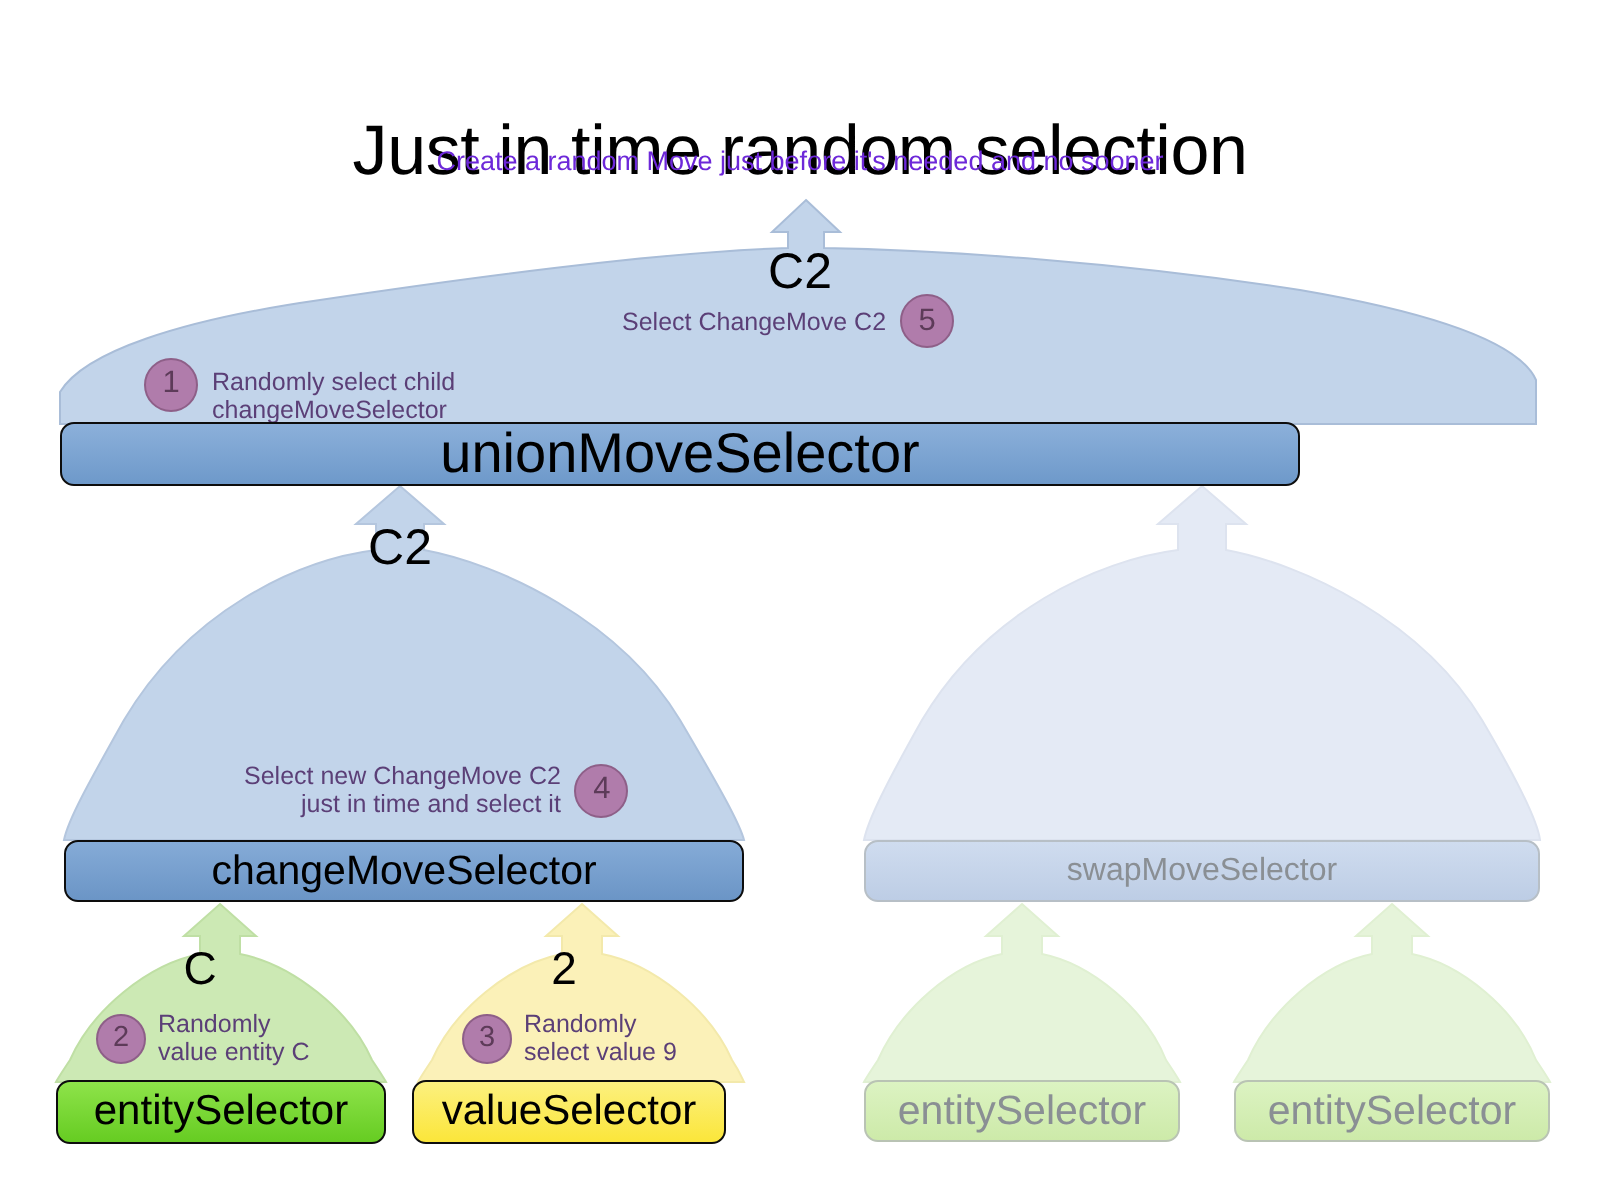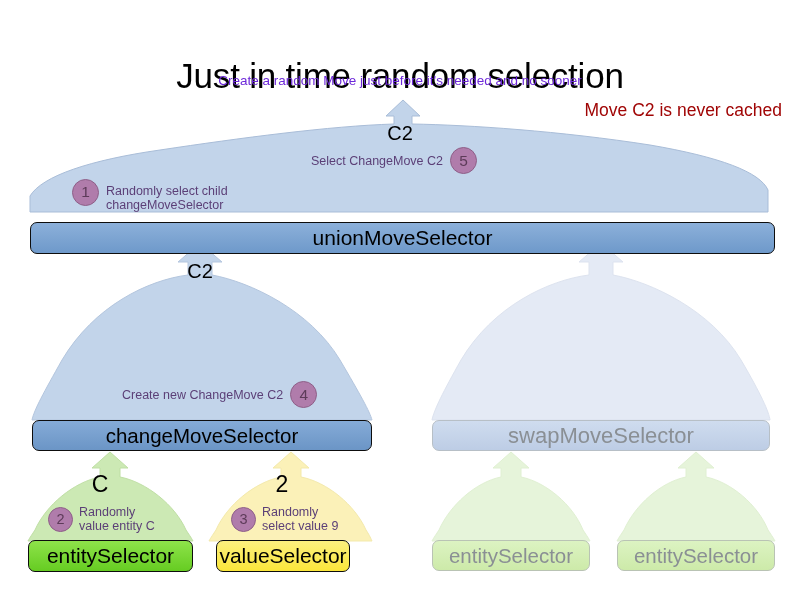--- a/index.html
+++ b/index.html
@@ -71,62 +71,62 @@
     box-sizing: border-box;
     border-radius: 7px;
     display: flex;
     align-items: center;
     justify-content: center;
     white-space: nowrap;
   }
 
   .node-union {
     left: 30px;
-    top: 222px;
-    width: 745px;
+    top: 211px;
+    width: 620px;
     height: 32px;
     border: 1.6px solid #0d0d0d;
     background: linear-gradient(to bottom, #8cb0da 0%, #6e99ca 100%);
-    font-size: 21px;
+    font-size: 28px;
     color: #000000;
   }
   .node-change {
     left: 32px;
     top: 420px;
     width: 340px;
     height: 31px;
     border: 1.6px solid #0d0d0d;
     background: linear-gradient(to bottom, #85abd7 0%, #6b95c6 100%);
     font-size: 20.5px;
     color: #000000;
   }
   .node-swap {
     left: 432px;
     top: 420px;
     width: 338px;
     height: 31px;
     border: 1.4px solid #b7bfc6;
     background: linear-gradient(to bottom, #cfdcef 0%, #bdcde5 100%);
-    font-size: 22px;
+    font-size: 16px;
     color: #8a8f94;
   }
   .node-entity-main {
     left: 28px;
     top: 540px;
     width: 165px;
     height: 32px;
     border: 1.6px solid #0d0d0d;
     background: linear-gradient(to bottom, #8ee34a 0%, #66cc22 100%);
     font-size: 21px;
     color: #000000;
   }
   .node-value-main {
-    left: 216px;
+    left: 206px;
     top: 540px;
-    width: 134px;
+    width: 157px;
     height: 32px;
     border: 1.6px solid #0d0d0d;
     background: linear-gradient(to bottom, #fcf07f 0%, #fbe63a 100%);
     font-size: 21px;
     color: #000000;
   }
   .node-entity-faded-1 {
     left: 432px;
     top: 540px;
     width: 158px;
@@ -143,21 +143,21 @@
     height: 31px;
     border: 1.4px solid #b9c3b4;
     background: linear-gradient(to bottom, #dcf3c2 0%, #cdeaa9 100%);
     font-size: 20.5px;
     color: #8a8f94;
   }
 
   
   .balloon-value {
     position: absolute;
-    font-size: 20px;
+    font-size: 25px;
     color: #000000;
     white-space: nowrap;
     text-align: center;
   }
   .bv-union  { left: 370px; top: 122px; width: 60px; }
   .bv-change { left: 170px; top: 260px; width: 60px; }
   .bv-entity { left: 80px;  top: 471px; width: 40px; font-size: 23px; }
   .bv-value  { left: 262px; top: 471px; width: 40px; font-size: 23px; }
 
   
@@ -210,21 +210,20 @@
   .step-3 .step-text { margin-left: 6px; }
   .step-3 .step-circle { width: 25px; height: 25px; font-size: 14.5px; }
 </style>
 </head>
 <body>
 
 <div id="stage">
 
   <h1 class="title">Just in time random selection</h1>
   <div class="subtitle">Create a random Move just before it's needed and no sooner</div>
-  <div class="note-cached">Move C2 is never cached</div>
 
   <svg id="balloons" viewBox="0 0 800 600" width="800" height="600">
 
     <g>
       <path d="M 403,100
                L 420,116
                L 412,116
                L 412,124
                C 470,125 560,131 650,145
                C 720,157 760,172 768,190
@@ -344,21 +343,22 @@
 
   <div class="step step-5">
     <div class="step-text">
       <span>Select ChangeMove C2</span>
     </div>
     <div class="step-circle">5</div>
   </div>
 
   <div class="step step-4">
     <div class="step-text">
-      <span>Create new ChangeMove C2</span>
+      <span>Select new ChangeMove C2</span>
+      <span class="l2">just in time and select it</span>
     </div>
     <div class="step-circle">4</div>
   </div>
 
   <div class="step step-2">
     <div class="step-circle">2</div>
     <div class="step-text">
       <span>Randomly</span>
       <span class="l2">value entity C</span>
     </div>

